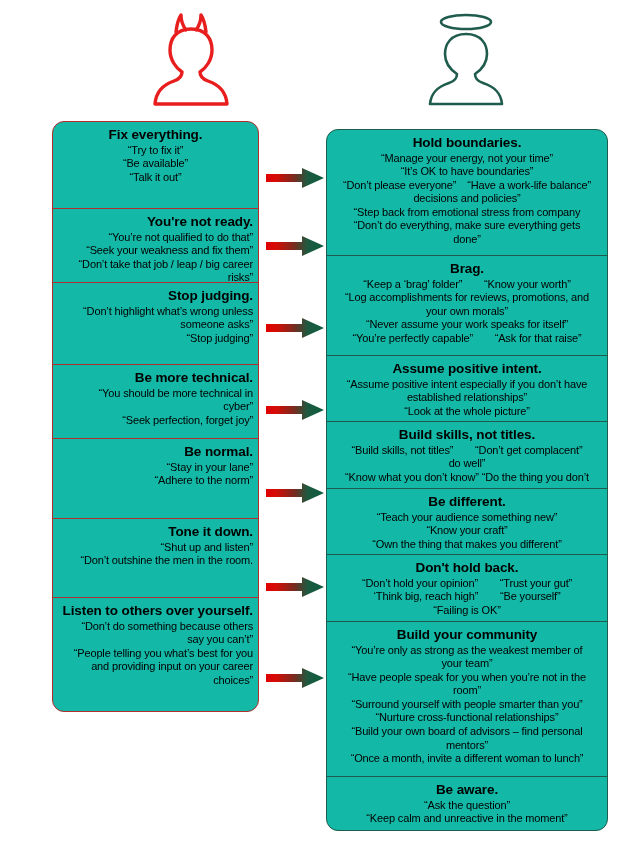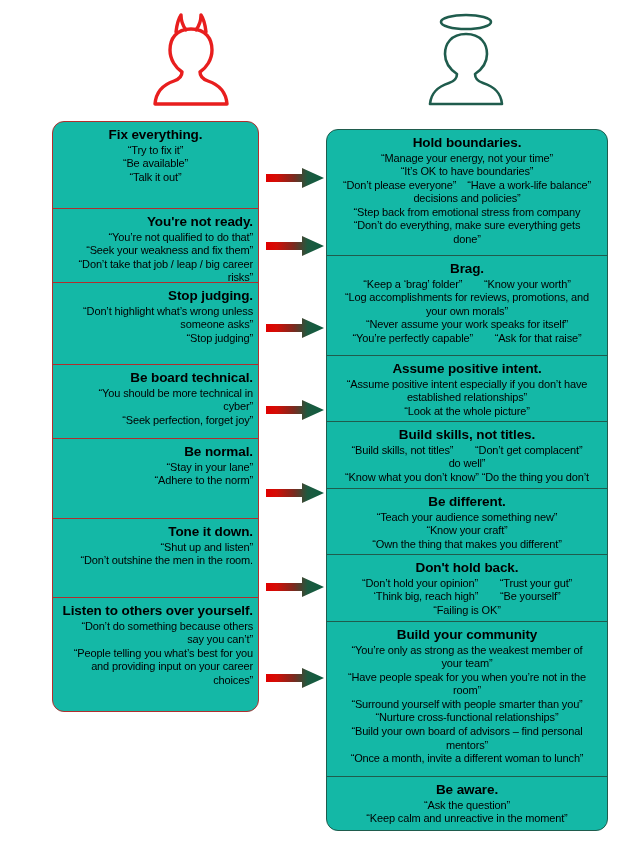--- a/index.html
+++ b/index.html
@@ -203,21 +203,21 @@
     <div class="cell" style="height:82px">
       <div class="cell-title">Stop judging.</div>
       <div class="cell-lines">
           <span class="ln">“Don’t highlight what’s wrong unless</span>
           <span class="ln">someone asks”</span>
           <span class="ln">“Stop judging”</span>
         </div>
     </div>
 
     <div class="cell" style="height:74px">
-      <div class="cell-title">Be board technical.</div>
+      <div class="cell-title">Be more technical.</div>
       <div class="cell-lines">
           <span class="ln">“You should be more technical in</span>
           <span class="ln">cyber”</span>
           <span class="ln">“Seek perfection, forget joy”</span>
         </div>
     </div>
 
     <div class="cell" style="height:80px">
       <div class="cell-title">Be normal.</div>
       <div class="cell-lines">

